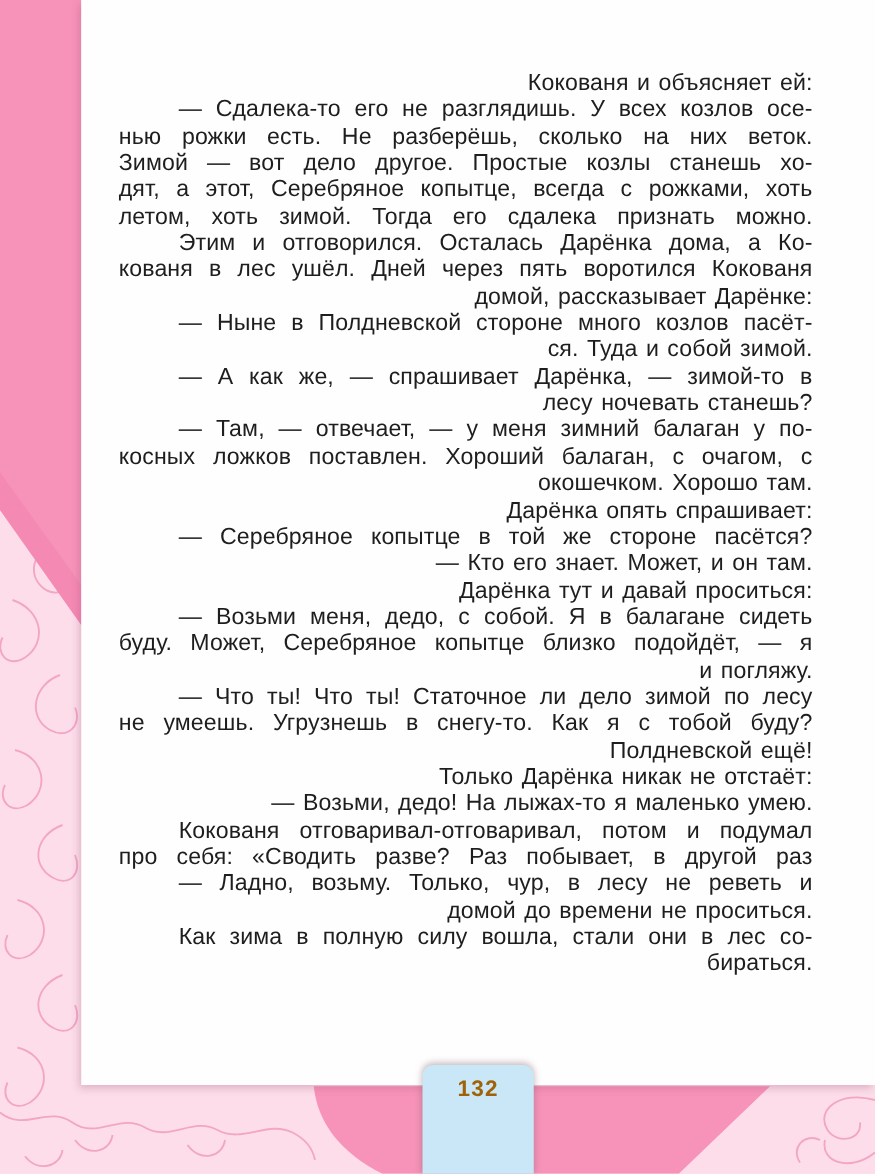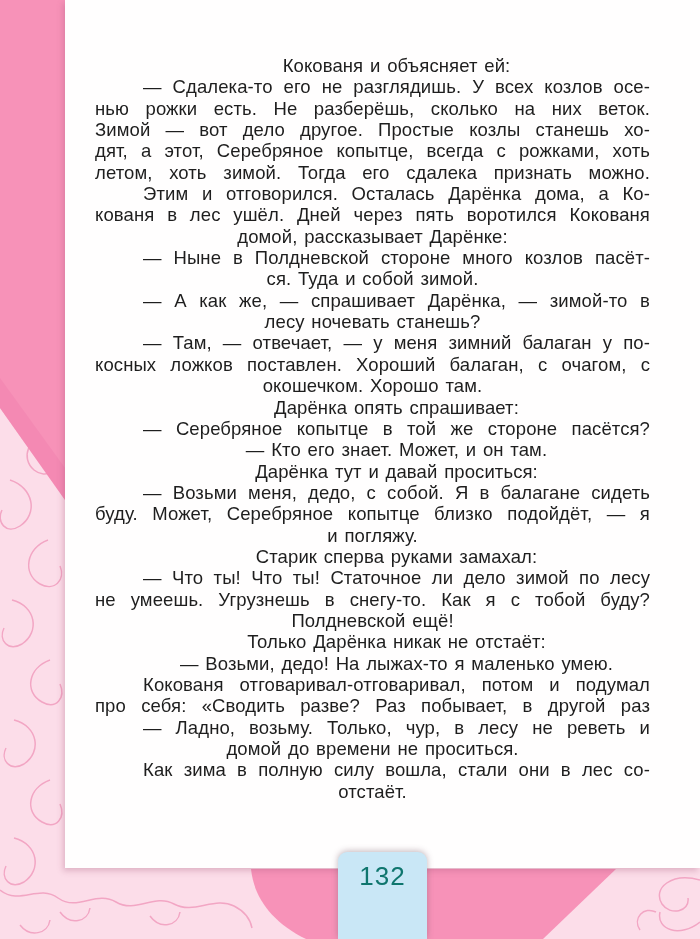--- a/index.html
+++ b/index.html
@@ -19,36 +19,36 @@
     box-shadow: -2px 3px 6px rgba(160, 80, 115, 0.30);
   }
   .text-col {
     position: absolute; left: 95px; top: 55px; width: 555px; z-index: 2;
     color: #1e1e1e;
     font-size: 18.5px;
     line-height: 21.35px;
     letter-spacing: 0.1px;
     word-spacing: 1.5px;
   }
-  .line { text-align: center; }
+  .line { text-align: right; }
   .line.just { text-align: justify; text-align-last: justify; }
   .line.indent { padding-left: 48px; }
   .page-tab {
     position: absolute; left: 338px; top: 852px;
     width: 89px; height: 87px;
     background: #c9e7f6;
     border-radius: 9px 9px 0 0;
     box-shadow: 0 -1px 6px rgba(120, 90, 105, 0.45);
     z-index: 5;
     text-align: center;
   }
   .page-tab .num {
     display: block; margin-top: 9px;
-    font-size: 26px; font-weight: normal;
-    color: #0f766e; letter-spacing: 1px;
+    font-size: 18px; font-weight: bold;
+    color: #a16207; letter-spacing: 1px;
     font-family: "Liberation Sans", "DejaVu Sans", sans-serif;
   }
 </style>
 </head>
 <body>
 
 <svg class="decor-svg" viewBox="0 0 700 939" xmlns="http://www.w3.org/2000/svg">
   <rect x="0" y="0" width="700" height="939" fill="#fcdde9"></rect>
 
   <g stroke="#f19dbe" fill="none" stroke-width="1.5" opacity="0.85">
@@ -97,29 +97,28 @@
     <div class="line indent just">— Там, — отвечает, — у меня зимний балаган у по-</div>
     <div class="line just">косных ложков поставлен. Хороший балаган, с очагом, с</div>
     <div class="line">окошечком. Хорошо там.</div>
     <div class="line indent">Дарёнка опять спрашивает:</div>
     <div class="line indent just">— Серебряное копытце в той же стороне пасётся?</div>
     <div class="line indent">— Кто его знает. Может, и он там.</div>
     <div class="line indent">Дарёнка тут и давай проситься:</div>
     <div class="line indent just">— Возьми меня, дедо, с собой. Я в балагане сидеть</div>
     <div class="line just">буду. Может, Серебряное копытце близко подойдёт, — я</div>
     <div class="line">и погляжу.</div>
-    <div class="line indent">Старик сперва руками замахал:</div>
     <div class="line indent just">— Что ты! Что ты! Статочное ли дело зимой по лесу</div>
     <div class="line just">не умеешь. Угрузнешь в снегу-то. Как я с тобой буду?</div>
     <div class="line">Полдневской ещё!</div>
     <div class="line indent">Только Дарёнка никак не отстаёт:</div>
     <div class="line indent">— Возьми, дедо! На лыжах-то я маленько умею.</div>
     <div class="line indent just">Кокованя отговаривал-отговаривал, потом и подумал</div>
     <div class="line just">про себя: «Сводить разве? Раз побывает, в другой раз</div>
     <div class="line indent just">— Ладно, возьму. Только, чур, в лесу не реветь и</div>
     <div class="line">домой до времени не проситься.</div>
     <div class="line indent just">Как зима в полную силу вошла, стали они в лес со-</div>
-    <div class="line">отстаёт.</div>
+    <div class="line">бираться.</div>
   </div>
 
 <div class="page-tab">
   <span class="num">132</span>
 </div>
 
 </body></html>

